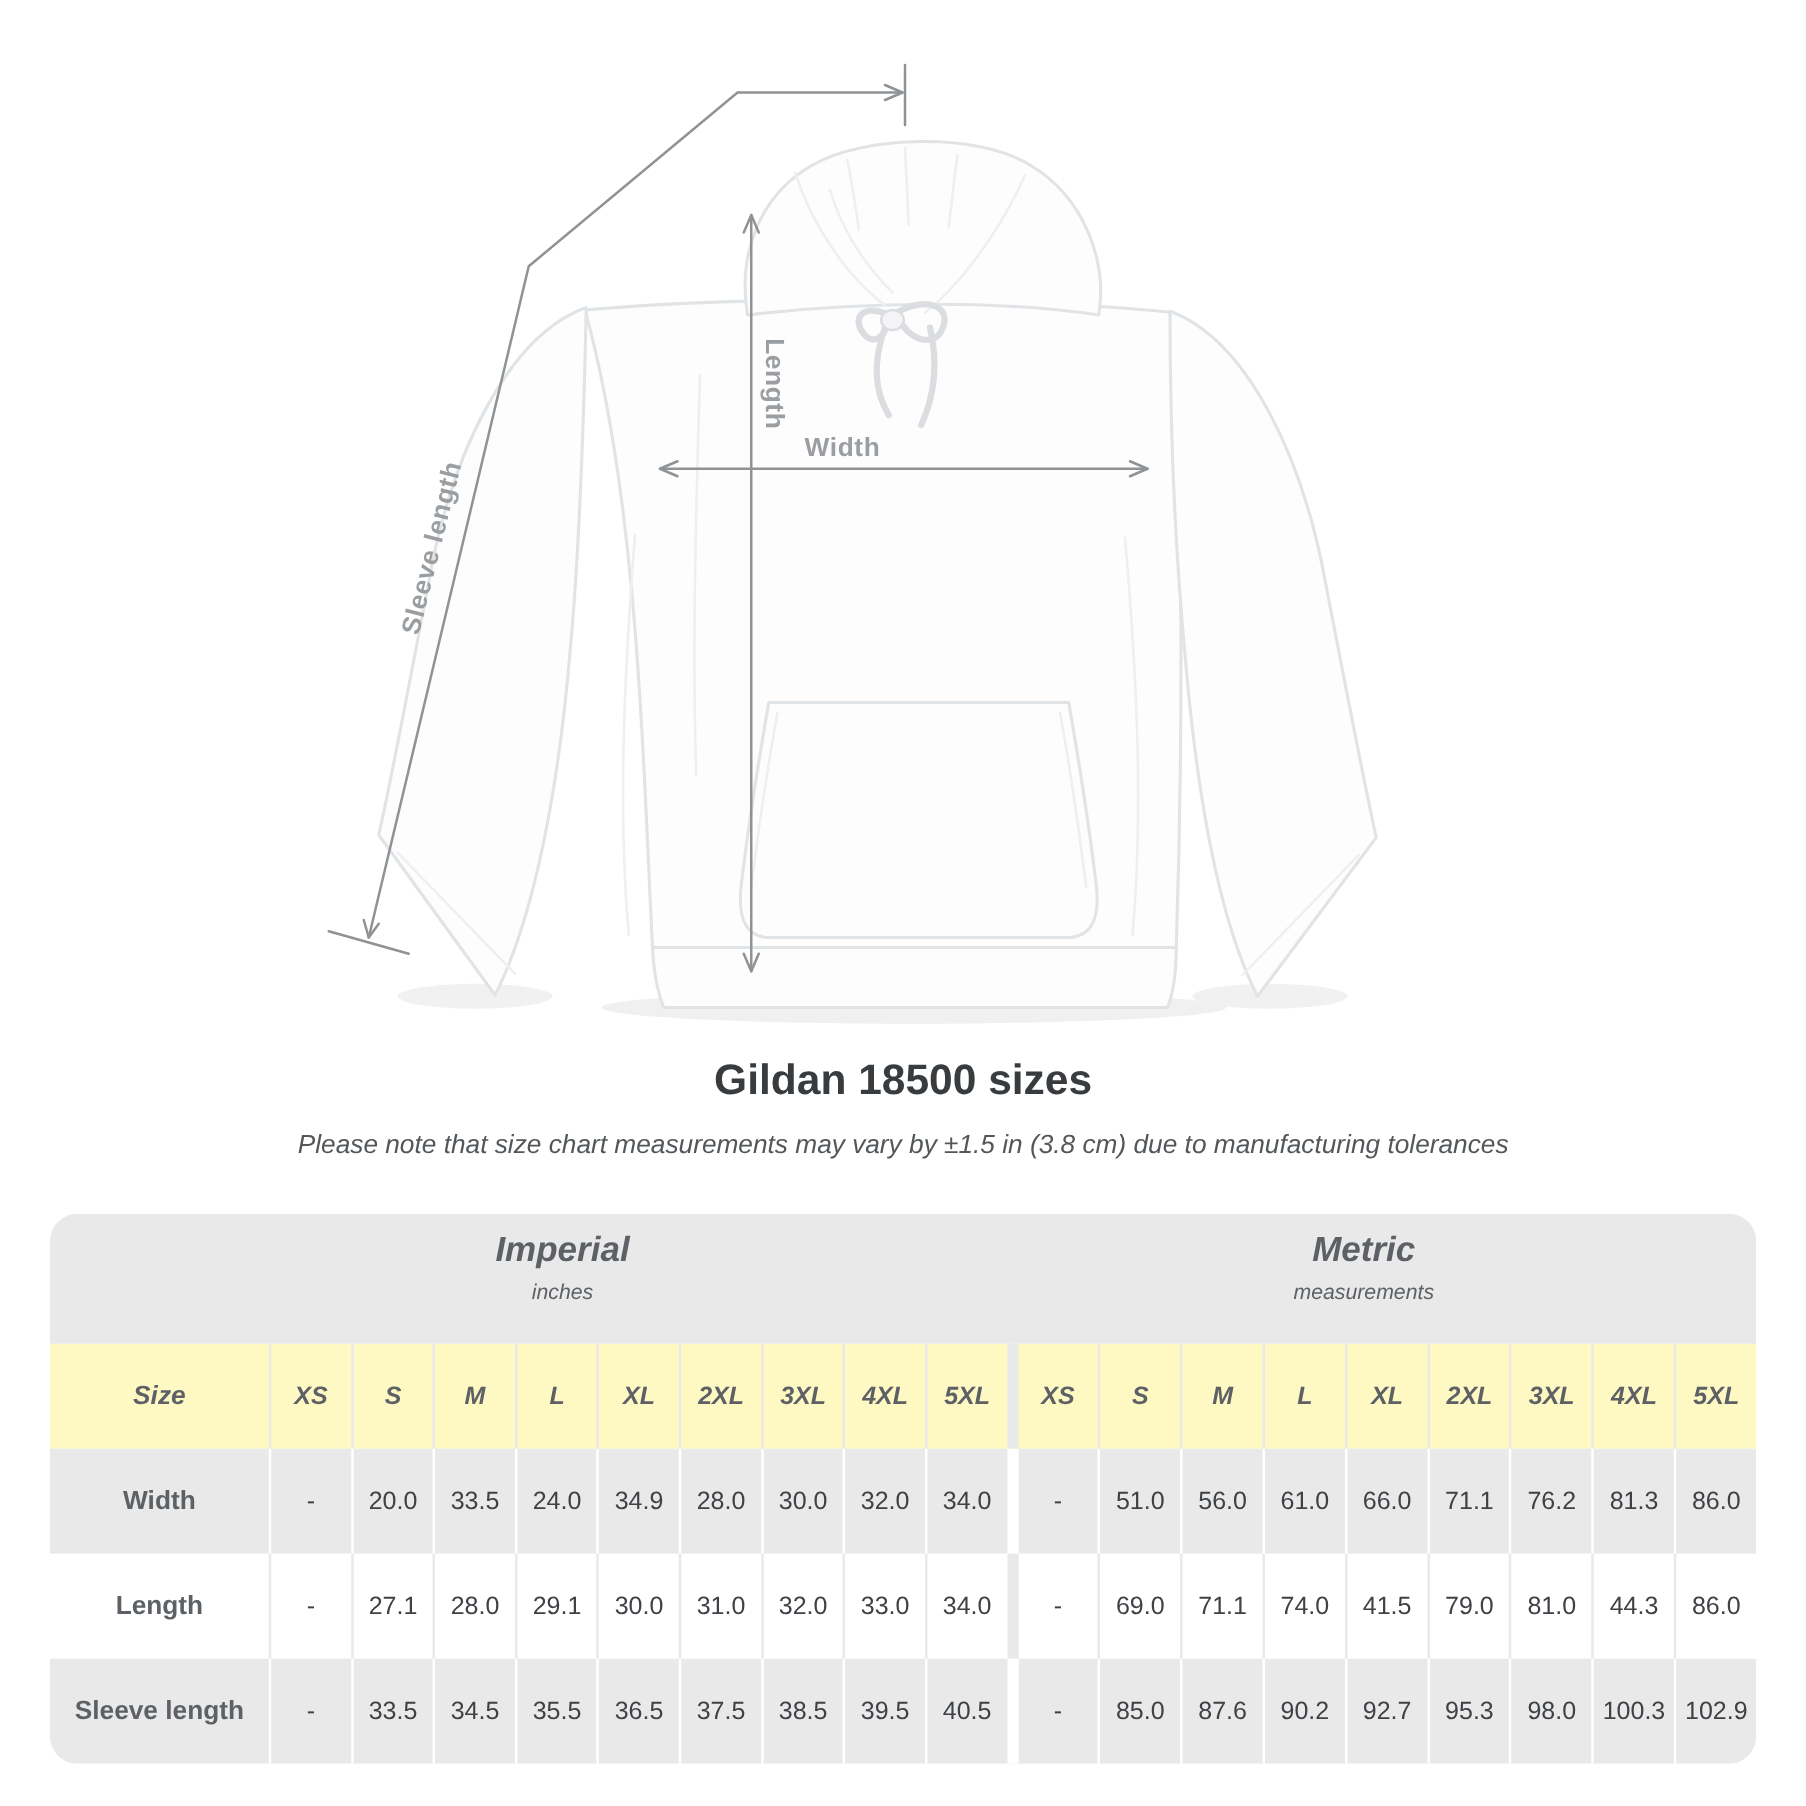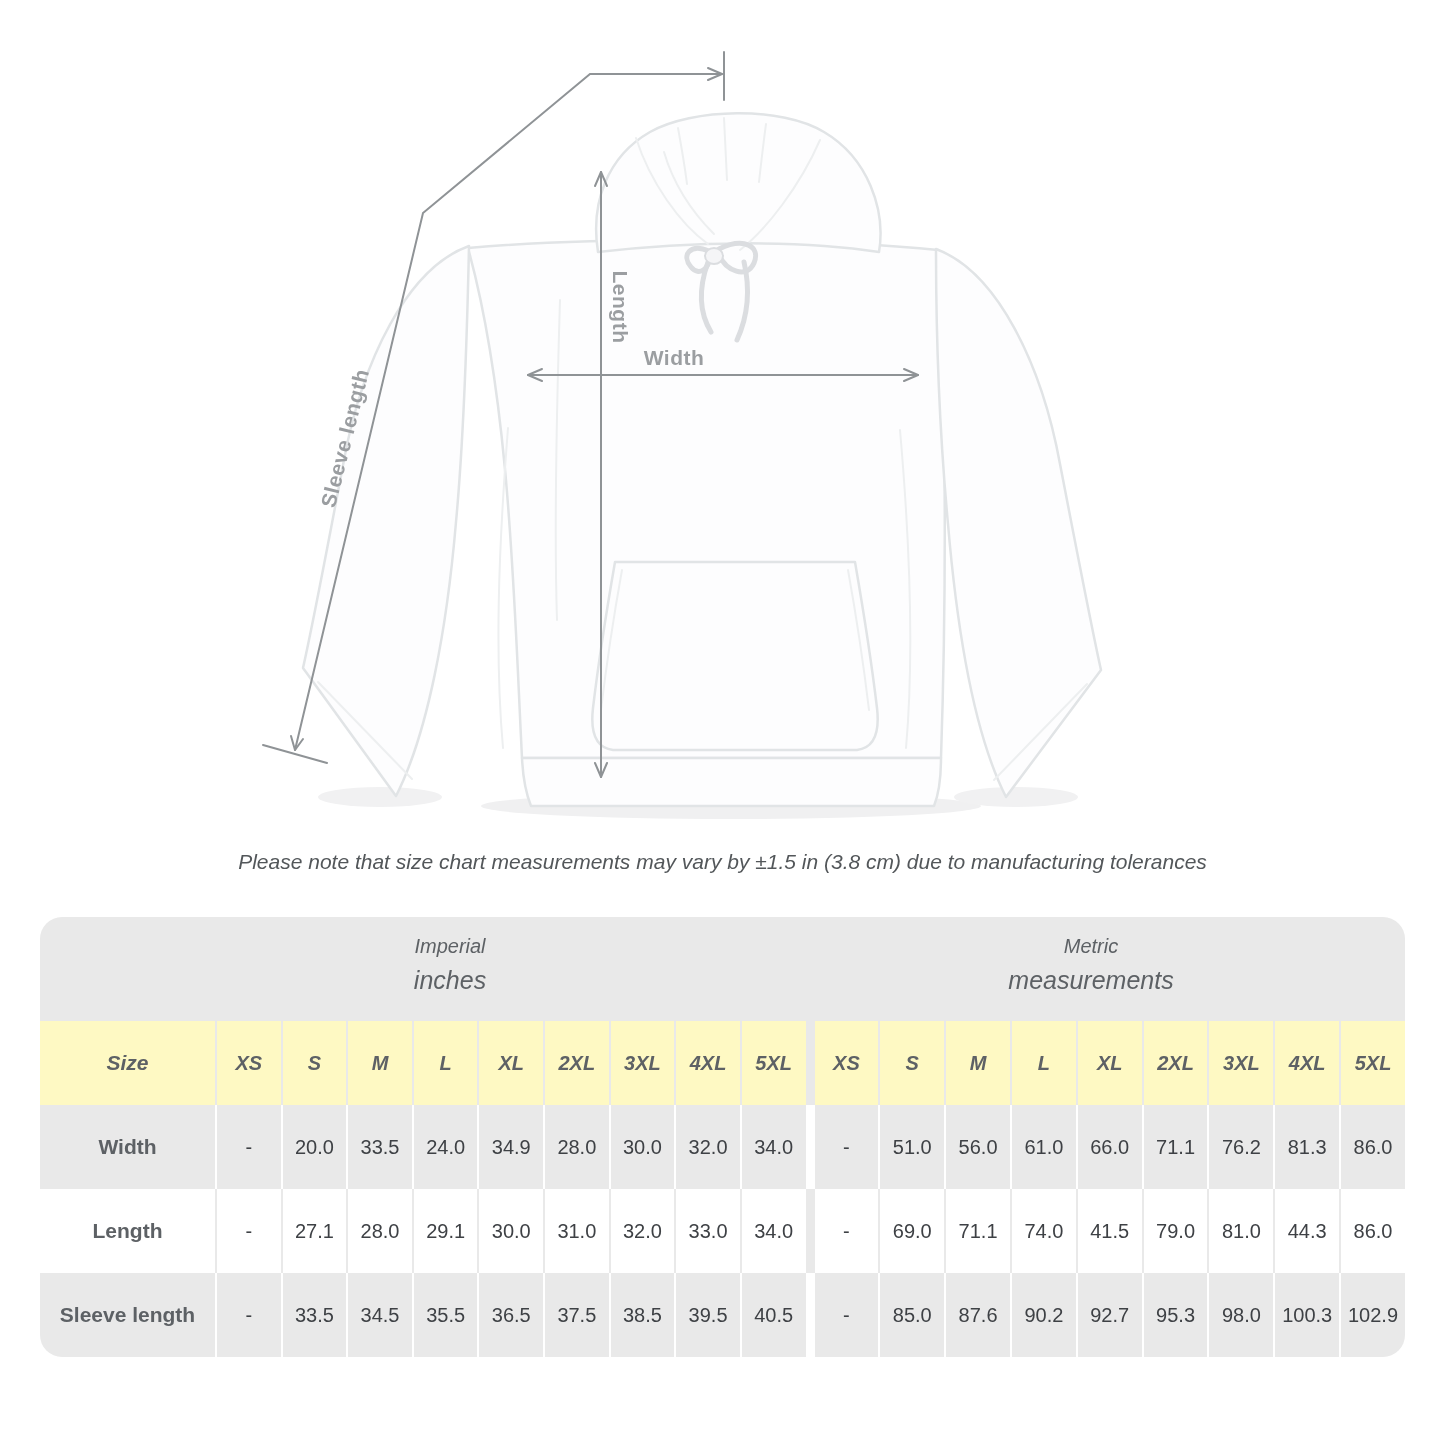--- a/index.html
+++ b/index.html
@@ -46,24 +46,24 @@
   }
   .band{
     height:104px;
     background:#e9e9e9;
     position:relative;
   }
   .band-label{position:absolute;top:13px;transform:translateX(-50%);text-align:center;}
   .band-label.imperial-pos{left:410px;}
   .band-label.metric-pos{left:1051px;}
   .group-title{
-    font-size:20px;font-weight:normal;font-style:italic;color:#5d6165;line-height:32px;
+    font-size:28px;font-weight:bold;font-style:italic;color:#5d6165;line-height:32px;
   }
   .group-sub{
-    margin-top:7px;font-size:25px;font-style:italic;color:#5d6165;line-height:22px;
+    margin-top:7px;font-size:17px;font-style:italic;color:#5d6165;line-height:22px;
   }
   .row{display:flex;height:84px;}
   .row.header-row{background:#fef9c3;font-style:italic;--sep:#e9e9e9;}
   .row.row-gray{background:#e9e9e9;--sep:#ffffff;}
   .row.row-white{background:#ffffff;--sep:#e9e9e9;}
   .label-cell{
     flex:0 0 175px;
     display:flex;align-items:center;justify-content:center;
     font-weight:bold;font-size:21px;color:#5d6165;
   }
@@ -155,20 +155,21 @@
         </g>
       </g>
 
       <text class="diag-label" x="674" y="365" text-anchor="middle">Width</text>
       <text class="diag-label" transform="translate(613,307) rotate(90)" text-anchor="middle">Length</text>
       <text class="diag-label" transform="translate(352,440) rotate(-76)" text-anchor="middle">Sleeve length</text>
     </svg>
   </div>
 
   <div class="heading">
+    <div class="page-title">Gildan 18500 sizes</div>
     <div class="page-subtitle">Please note that size chart measurements may vary by ±1.5 in (3.8 cm) due to manufacturing tolerances</div>
   </div>
 
   <div class="size-table">
 
     <div class="band">
       <div class="band-label imperial-pos">
         <div class="group-title">Imperial</div>
         <div class="group-sub">inches</div>
       </div>

